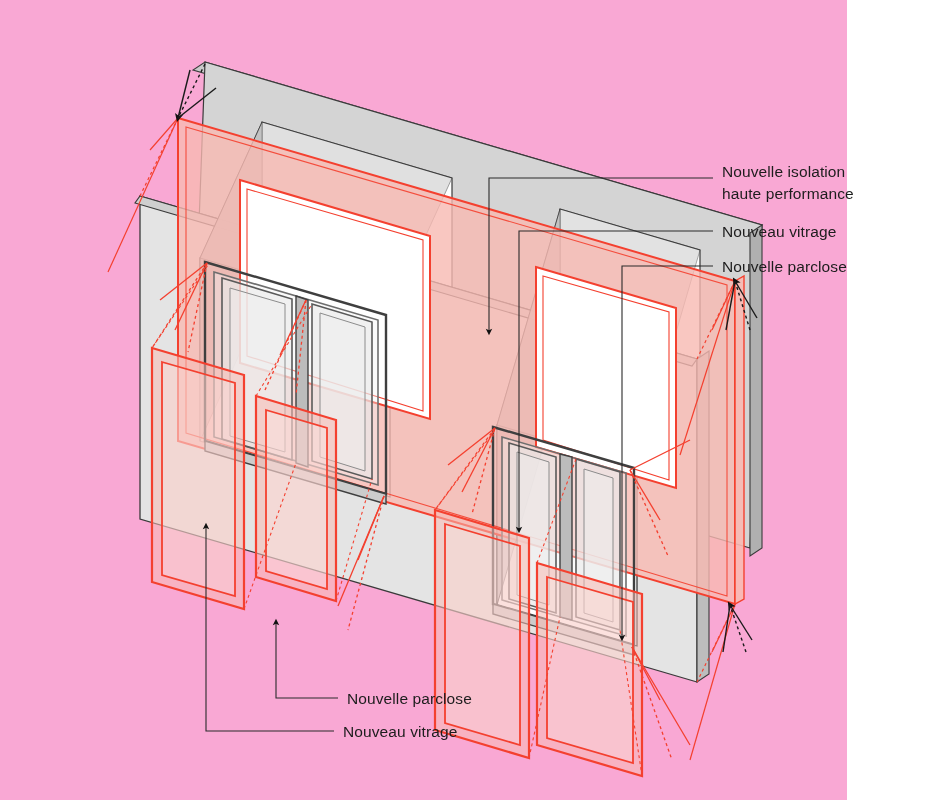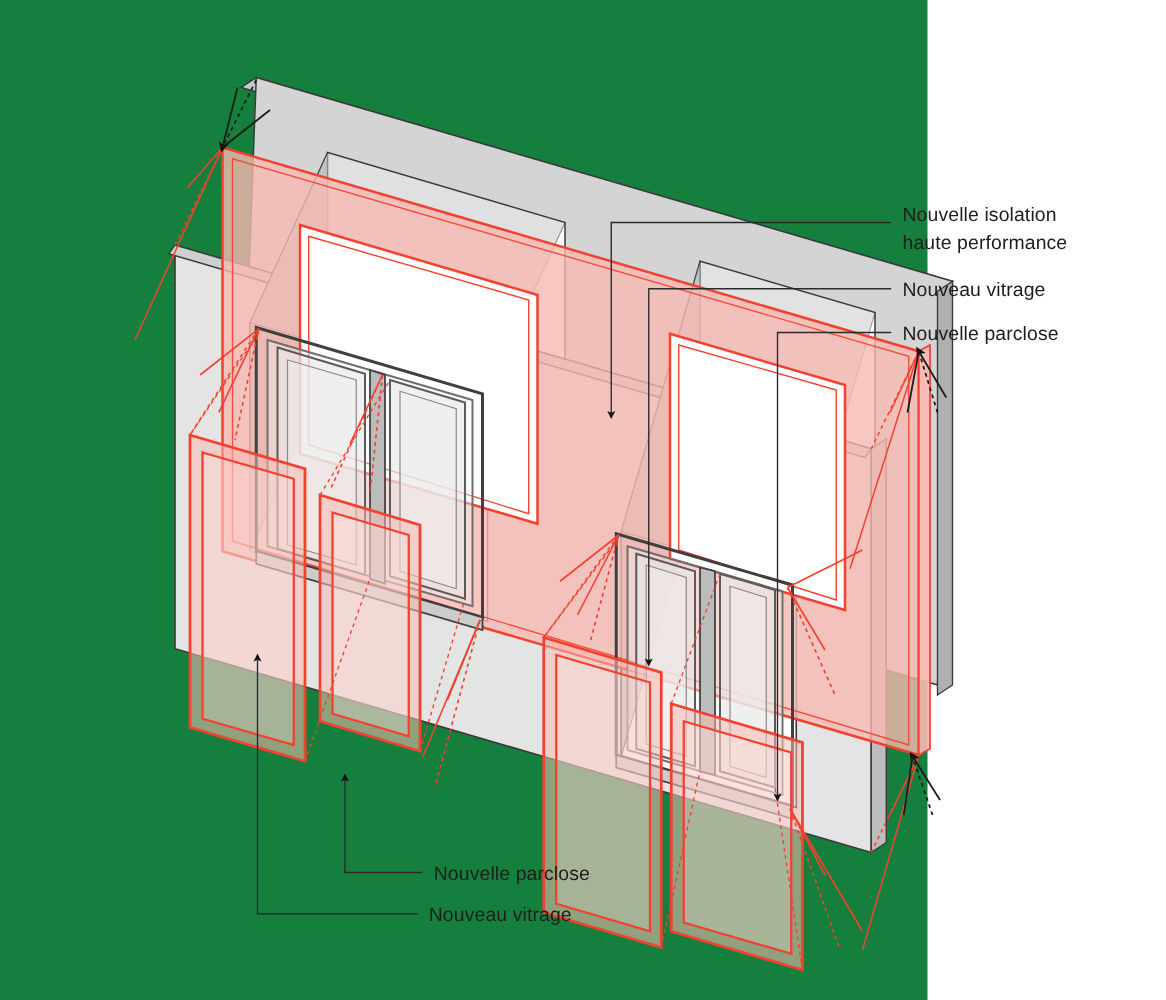--- a/index.html
+++ b/index.html
@@ -1,19 +1,19 @@
 <!DOCTYPE html>
 <html><head>
 <meta charset="utf-8">
 <title>Rénovation façade — schéma axonométrique</title>
 <style>
   html,body{margin:0;padding:0;background:#ffffff;}
   body{width:933px;height:800px;overflow:hidden;
        font-family:"Liberation Sans","DejaVu Sans",sans-serif;}
-  #stage{position:relative;width:742px;height:800px;background:#15803d;}
+  #stage{position:relative;width:847px;height:800px;background:#f9a8d4;}
   svg{display:block;}
   .lbl{font-family:"Liberation Sans","DejaVu Sans",sans-serif;
        font-size:15.5px;fill:#1d1d1d;letter-spacing:.1px;}
 </style>
 </head>
 <body>
 
 <div id="stage">
 <svg width="933" height="800" viewBox="0 0 933 800">
 

